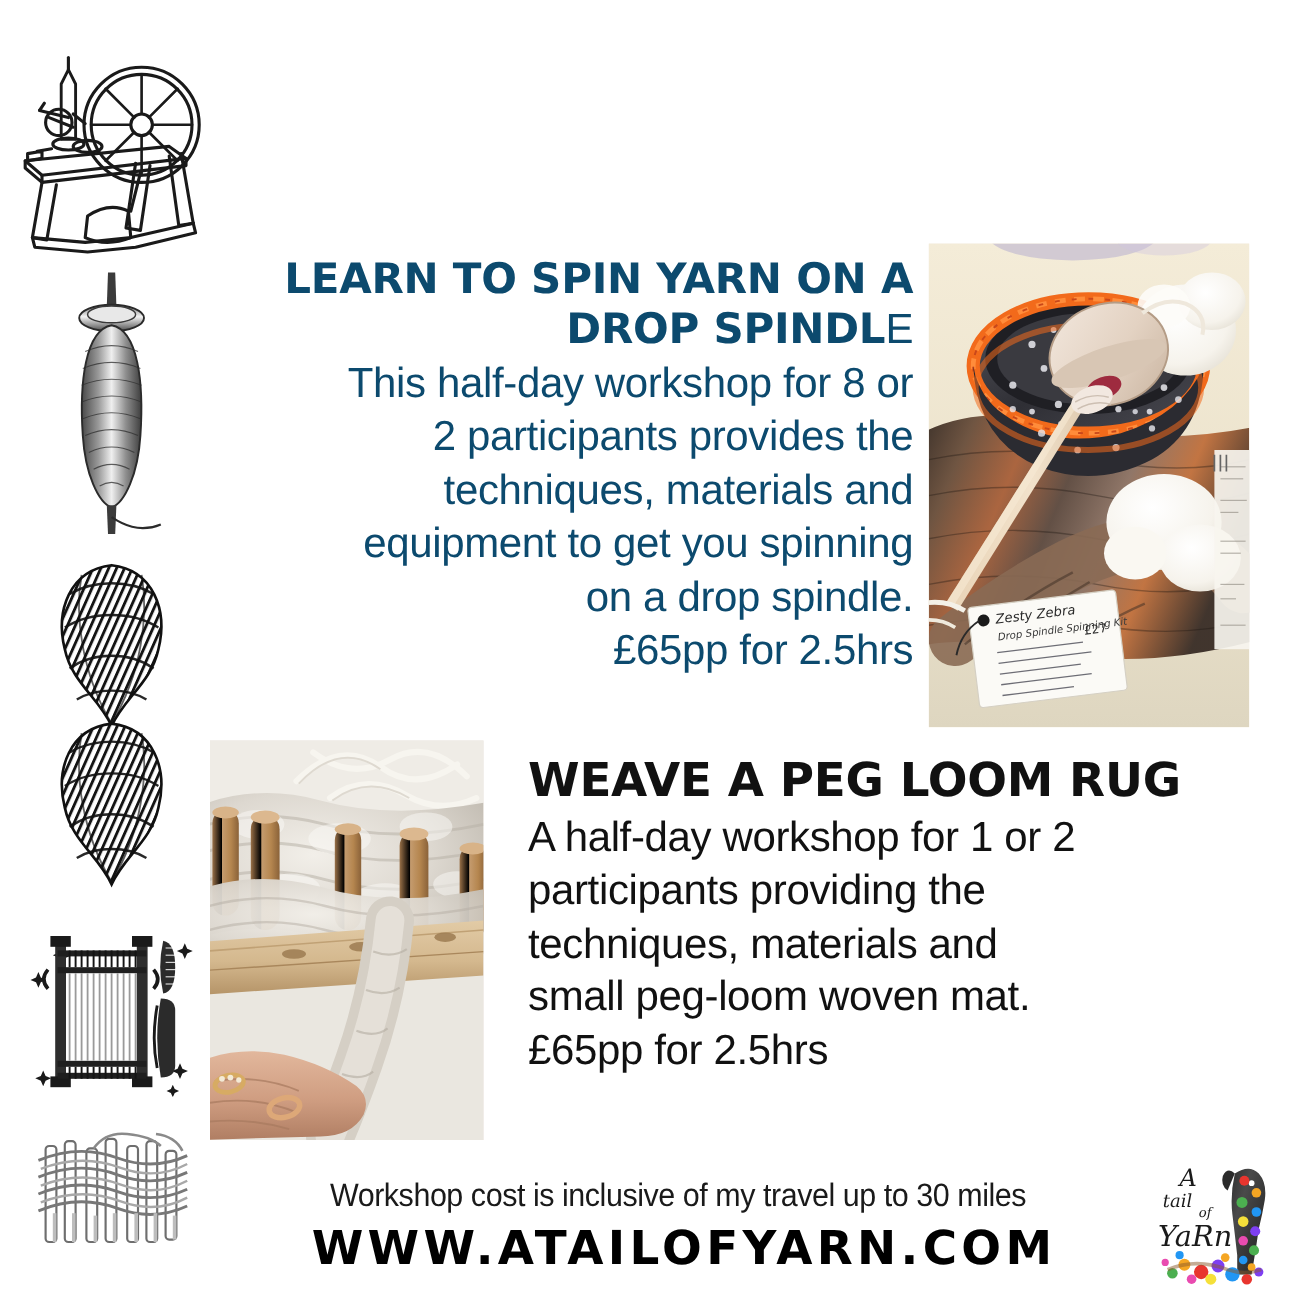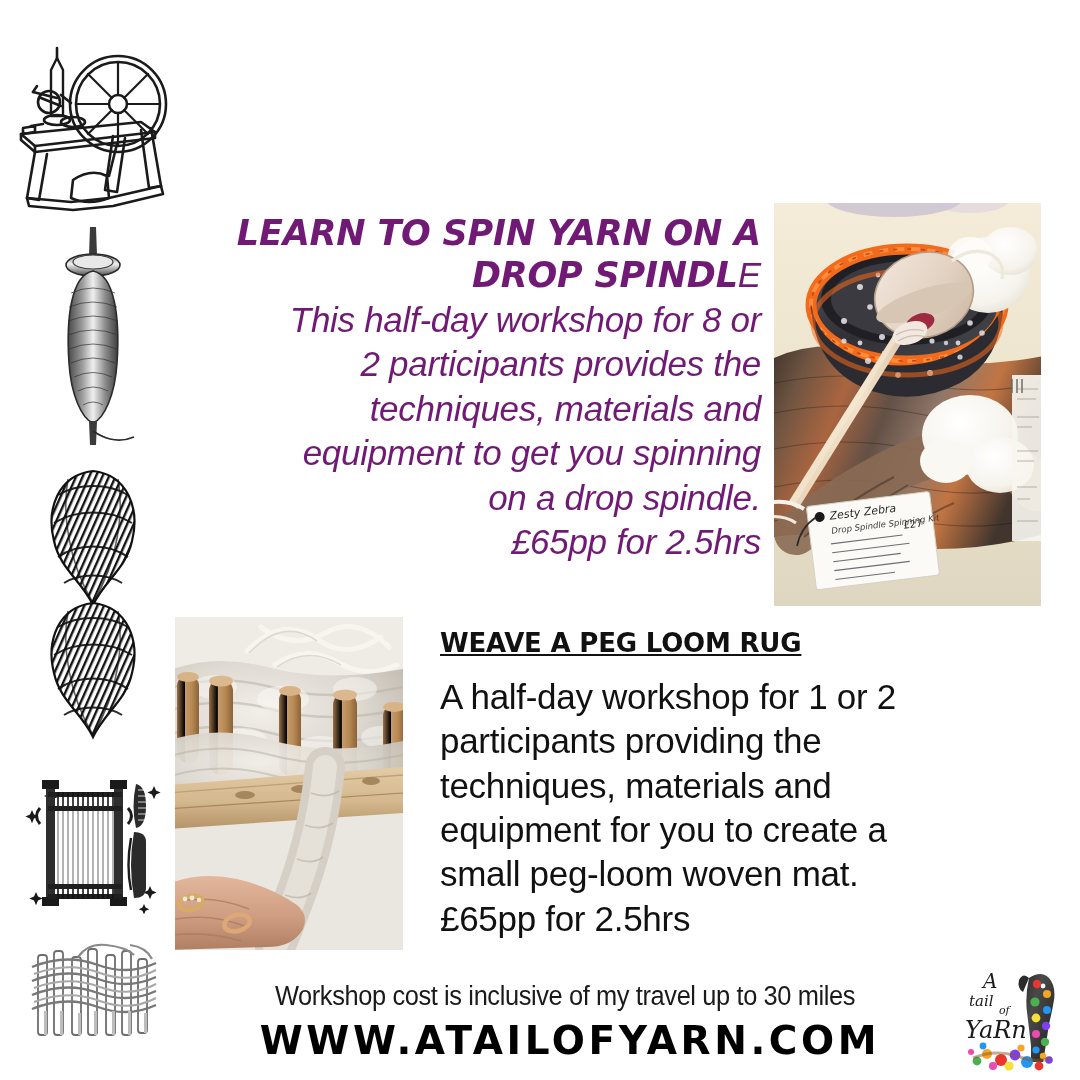--- a/index.html
+++ b/index.html
@@ -72,22 +72,21 @@
     vertical-align: -4px;
   }
 
   
   .sec1-text {
     position: absolute;
     left: 183px;
     top: 212px;
     width: 578px;
     text-align: right;
-    color: #701a75;
-    font-style: italic;
+    color: #0c4a6e;
   }
   .sec1-title {
     font-family: "DejaVu Sans", sans-serif;
     font-weight: bold;
     font-size: 35px;
     line-height: 1.20;
     letter-spacing: -0.2px;
     margin-bottom: 2px;
   }
   .sec1-title .light {
@@ -127,25 +126,24 @@
     position: absolute;
     left: 440px;
     top: 628px;
     width: 575px;
     text-align: left;
     color: #111111;
   }
   .sec2-title {
     font-family: "DejaVu Sans", sans-serif;
     font-weight: bold;
-    font-size: 26px;
+    font-size: 39px;
     line-height: 1.18;
     letter-spacing: -0.2px;
-    margin-bottom: 16px;
-    text-decoration: underline;
+    margin-bottom: 2px;
   }
   .sec2-body {
     font-family: "Liberation Sans", sans-serif;
     font-weight: 300;
     font-size: 35px;
     line-height: 1.27;
     letter-spacing: -0.3px;
   }
   .sec2-body p { margin: 0; }
 
@@ -728,21 +726,20 @@
       <ellipse cx="62" cy="306" rx="13" ry="8" fill="none" stroke="#dda878" stroke-width="4.5" transform="rotate(-14 62 306)"></ellipse>
     </svg>
   </div>
 
   <div class="sec2-text">
     <div class="sec2-title">WEAVE A PEG LOOM RUG</div>
     <div class="sec2-body">
       <p>A half-day workshop for 1 or 2</p>
       <p>participants providing the</p>
       <p>techniques, materials and</p>
-      <p>equipment for you to create a</p>
       <p>small peg-loom woven mat.</p>
       <p>£65pp for 2.5hrs</p>
     </div>
   </div>
 
   <div class="footer-note">Workshop cost is inclusive of my travel up to 30 miles</div>
   <div class="footer-url">WWW.ATAILOFYARN.COM</div>
 
   <div class="brand-logo">
     <svg width="108" height="112" viewBox="0 0 108 112">

